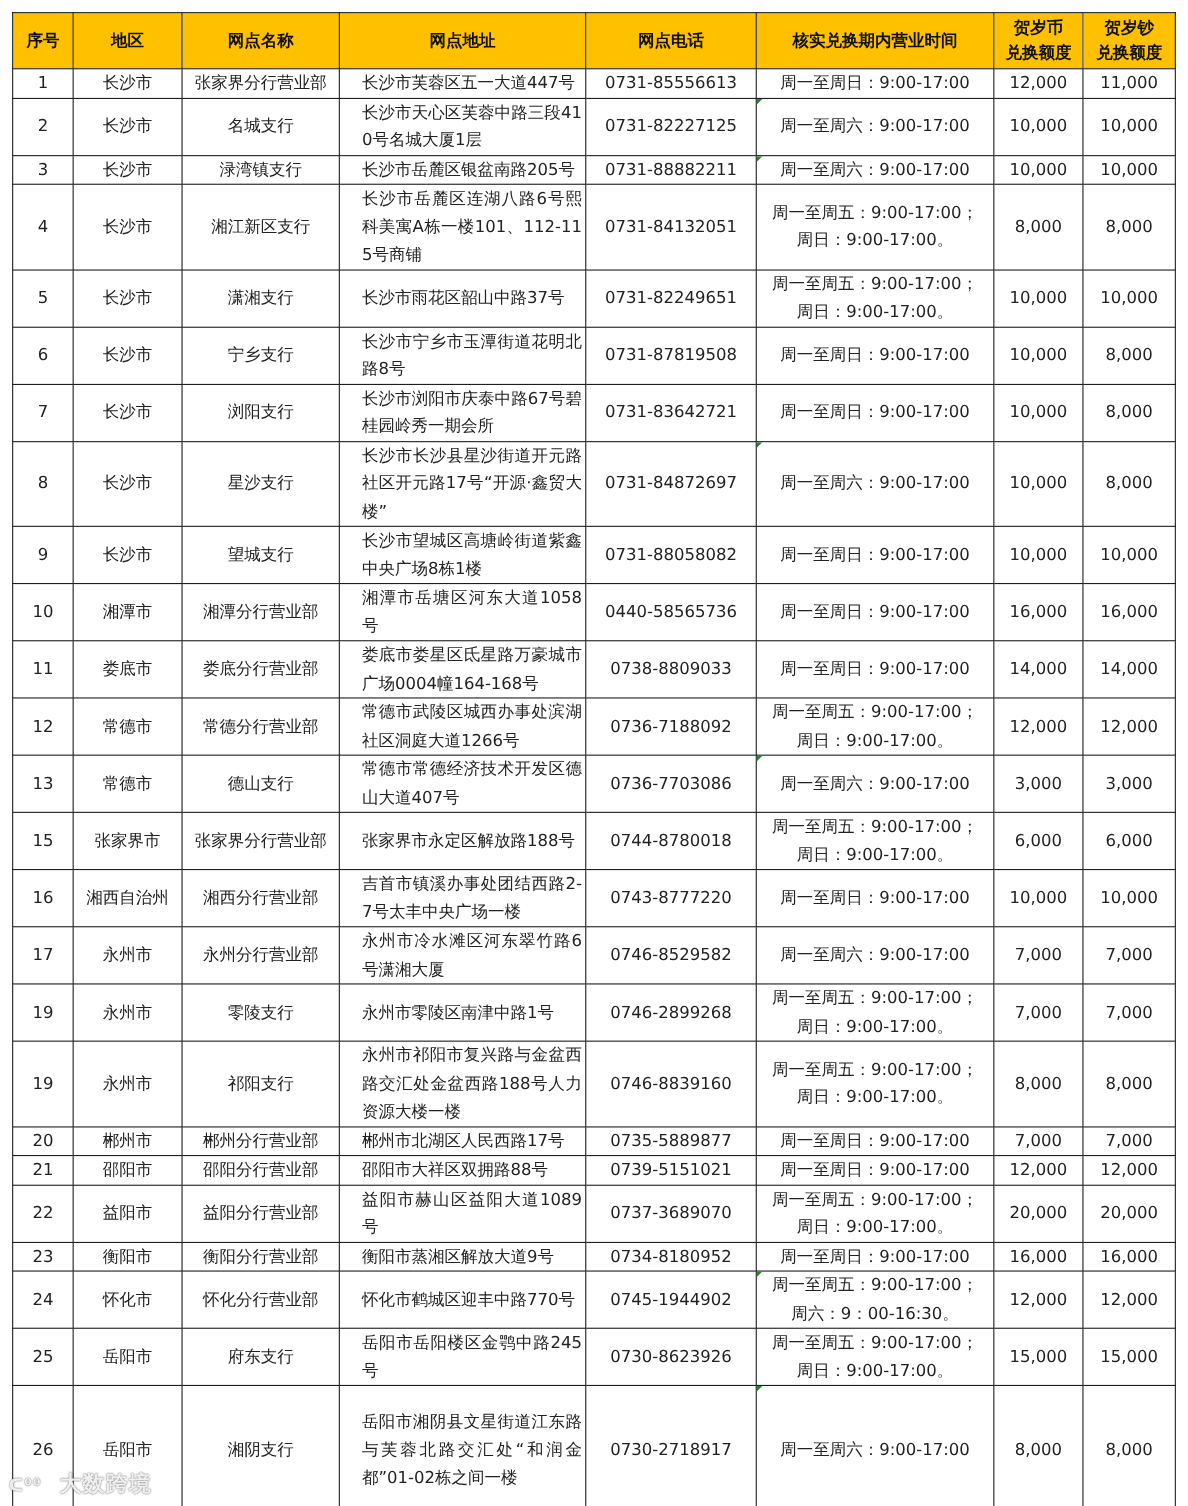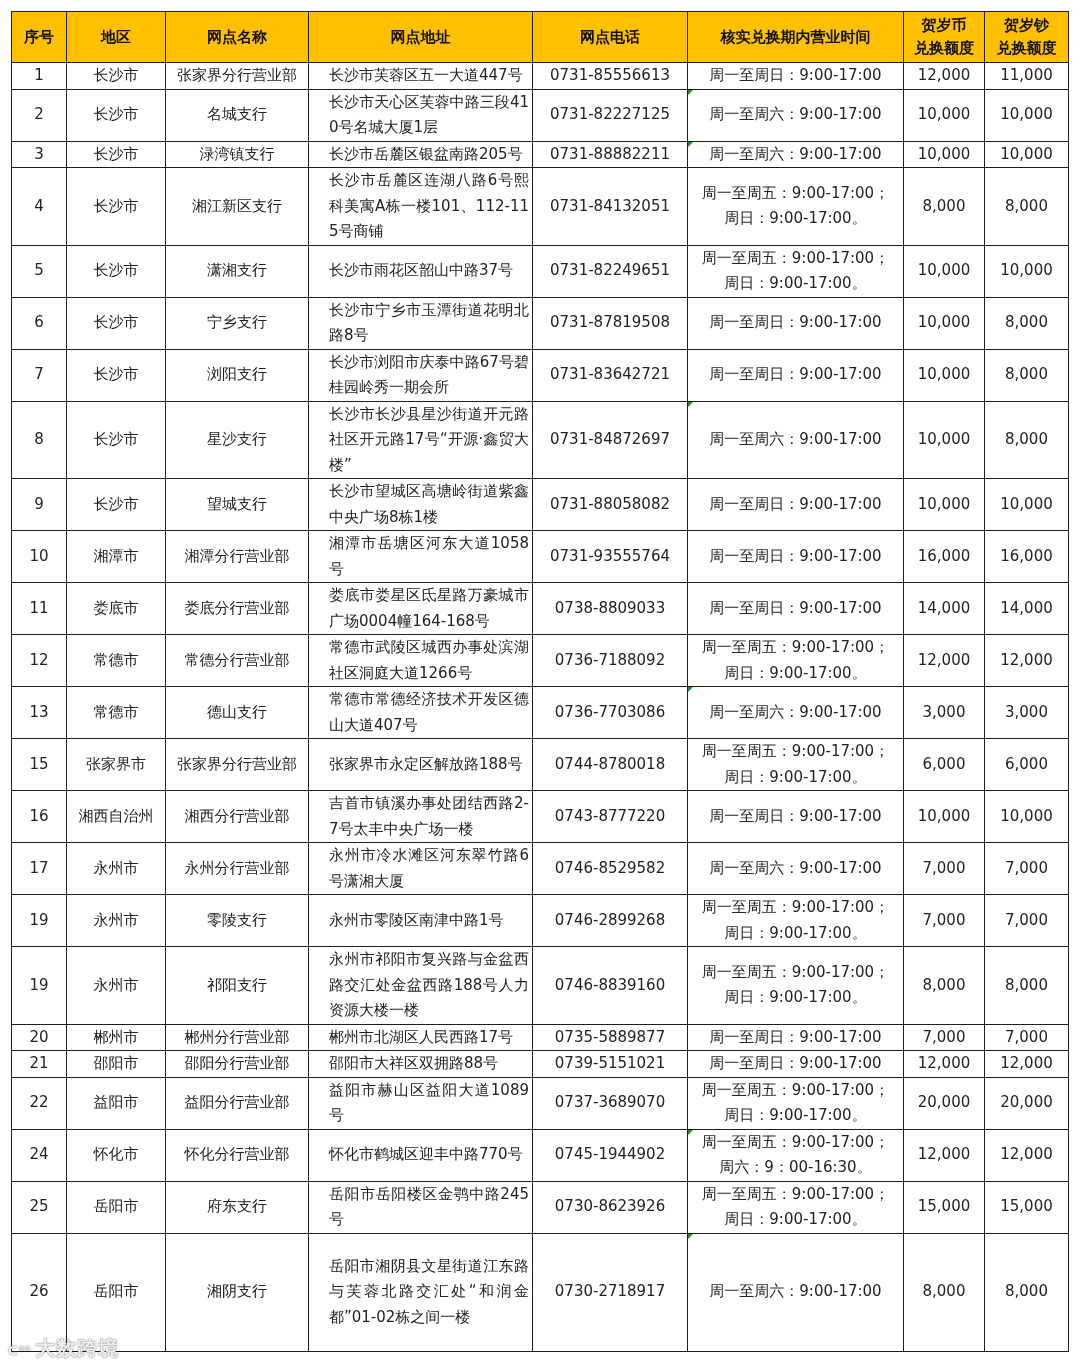--- a/index.html
+++ b/index.html
@@ -10,21 +10,21 @@
   th, td { border: 1.5px solid #1e1e1e; padding: 0 3px; text-align: center; vertical-align: middle;
            font-size: 15px; line-height: 25.5px; overflow: hidden; }
   th { background: #ffc000; font-weight: bold; font-size: 15px; line-height: 23px; color: #111; }
   td.addr { text-align: justify; text-align-last: left; padding-left: 20px; padding-right: 3px; word-break: break-all; }
   td.hours { position: relative; white-space: pre-line; }
   .note-mark { position: absolute; left: 0; top: 0; width: 0; height: 0;
                border-top: 5px solid #1f8a1f; border-right: 5px solid transparent; }
   .wm { position: absolute; left: 8px; top: 1335px; font-size: 20px; font-weight: bold;
         color: rgba(255,255,255,0.9); text-shadow: 0 0 2px rgba(0,0,0,0.35), 0 0 1px rgba(0,0,0,0.5);
         letter-spacing: 1px; }
-  .wm .logo { display: inline-block; font-size: 12px; margin-right: 4px; }
+  .wm .logo { display: inline-block; font-size: 16px; margin-right: 16px; }
 </style>
 </head>
 <body>
 
 <div class="sheet">
   <table id="tbl">
     <colgroup>
       <col style="width:55px">
       <col style="width:99px">
       <col style="width:143px">
@@ -139,21 +139,21 @@
           <td><span>0731-88058082</span></td>
           <td class="hours"><span>周一至周日：9:00-17:00</span></td>
           <td><span>10,000</span></td>
           <td><span>10,000</span></td>
         </tr>
         <tr style="height: 26px;">
           <td><span>10</span></td>
           <td><span>湘潭市</span></td>
           <td><span>湘潭分行营业部</span></td>
           <td class="addr"><span>湘潭市岳塘区河东大道1058号</span></td>
-          <td><span>0731-93555764</span></td>
+          <td><span>0440-58565736</span></td>
           <td class="hours"><span>周一至周日：9:00-17:00</span></td>
           <td><span>16,000</span></td>
           <td><span>16,000</span></td>
         </tr>
         <tr style="height: 51px;">
           <td><span>11</span></td>
           <td><span>娄底市</span></td>
           <td><span>娄底分行营业部</span></td>
           <td class="addr"><span>娄底市娄星区氐星路万豪城市广场0004幢164-168号</span></td>
           <td><span>0738-8809033</span></td>
@@ -258,20 +258,30 @@
         <tr style="height: 51px;">
           <td><span>22</span></td>
           <td><span>益阳市</span></td>
           <td><span>益阳分行营业部</span></td>
           <td class="addr"><span>益阳市赫山区益阳大道1089号</span></td>
           <td><span>0737-3689070</span></td>
           <td class="hours"><span>周一至周五：9:00-17:00；
 周日：9:00-17:00。</span></td>
           <td><span>20,000</span></td>
           <td><span>20,000</span></td>
+        </tr>
+        <tr style="height: 26px;">
+          <td><span>23</span></td>
+          <td><span>衡阳市</span></td>
+          <td><span>衡阳分行营业部</span></td>
+          <td class="addr"><span>衡阳市蒸湘区解放大道9号</span></td>
+          <td><span>0734-8180952</span></td>
+          <td class="hours"><span>周一至周日：9:00-17:00</span></td>
+          <td><span>16,000</span></td>
+          <td><span>16,000</span></td>
         </tr>
         <tr style="height: 51px;">
           <td><span>24</span></td>
           <td><span>怀化市</span></td>
           <td><span>怀化分行营业部</span></td>
           <td class="addr"><span>怀化市鹤城区迎丰中路770号</span></td>
           <td><span>0745-1944902</span></td>
           <td class="hours"><span class="note-mark"></span><span>周一至周五：9:00-17:00；
 周六：9：00-16:30。</span></td>
           <td><span>12,000</span></td>

